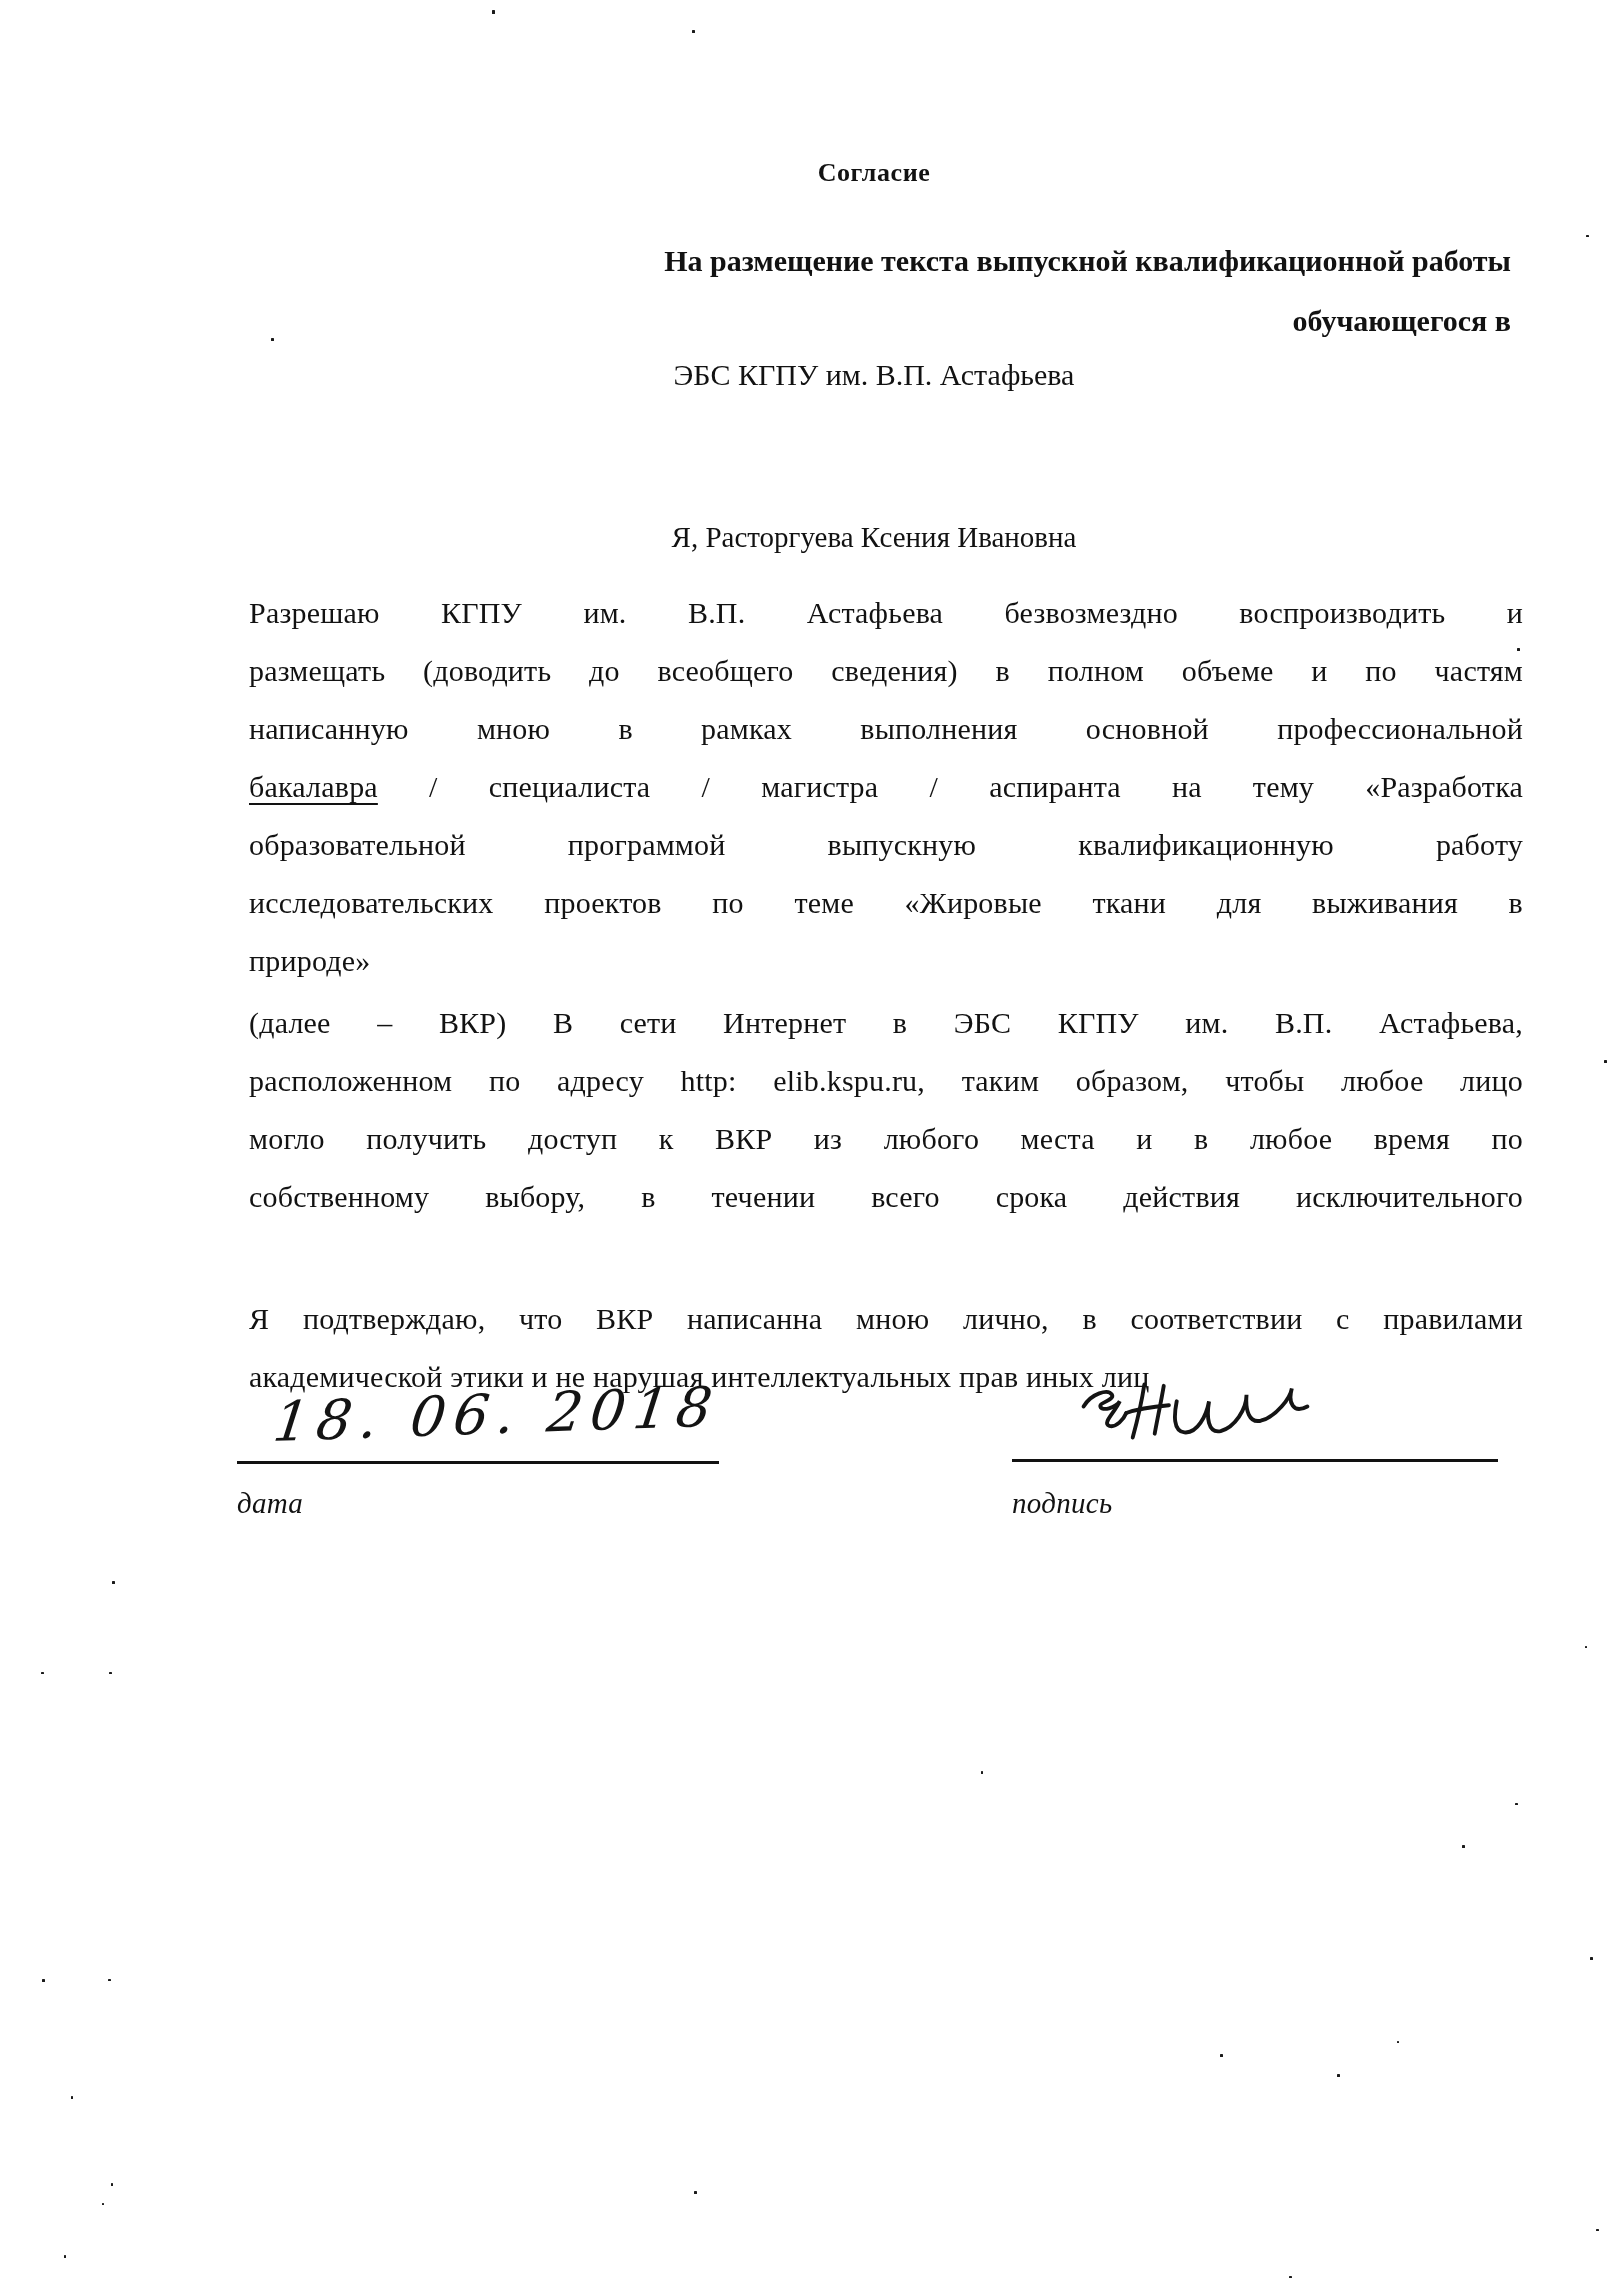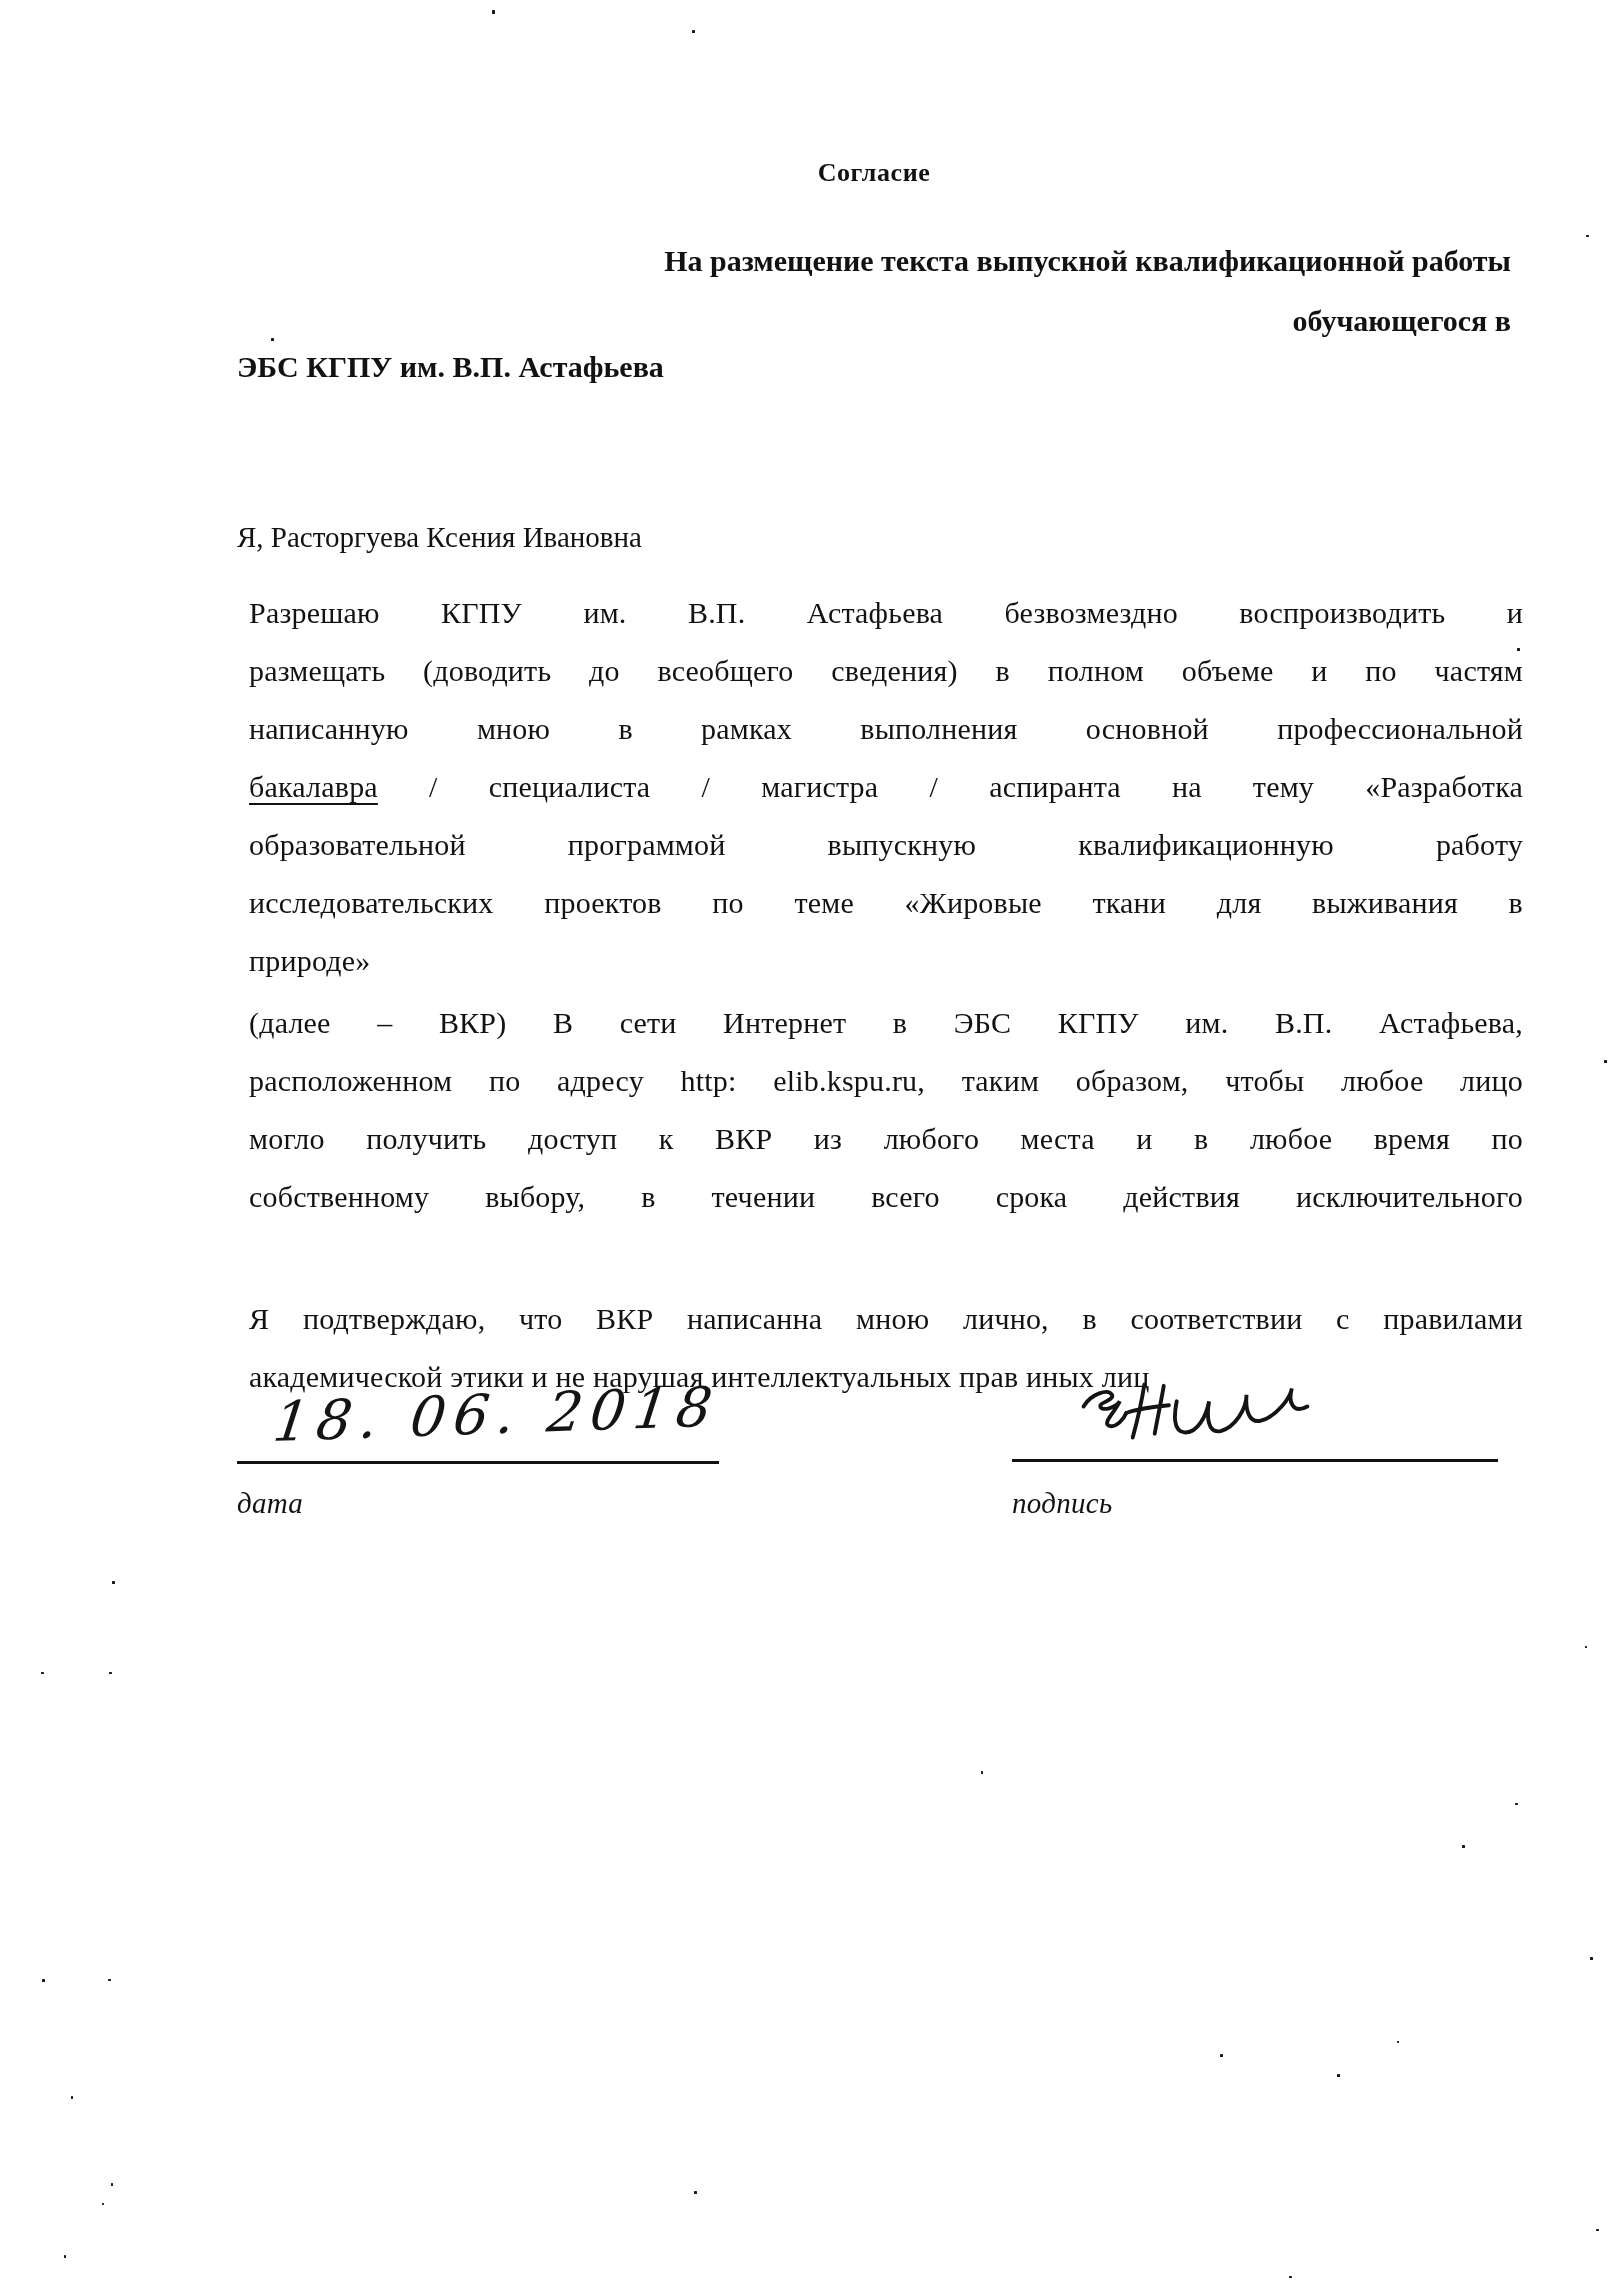--- a/index.html
+++ b/index.html
@@ -37,31 +37,33 @@
     top: 231px;
     left: 0;
     width: 100%;
     text-align: right;
     font-size: 30px;
     font-weight: bold;
     line-height: 60px;
   }
   .doc-org {
     position: absolute;
-    top: 350px;
-    left: 0;
-    width: 100%;
+    top: 358px;
+    left: 0;
+    width: 100%;
+    text-align: center;
     font-size: 30px;
-    font-weight: bold;
+    font-weight: normal;
   }
   .declarant {
     position: absolute;
     top: 521px;
     left: 0;
     width: 100%;
+    text-align: center;
     font-size: 29px;
   }
   .body-block {
     position: absolute;
     left: 12px;
     width: 100%;
   }
   #para-1 { top: 584px; }
   #para-2 { top: 994px; }
   #para-3 { top: 1290px; }

